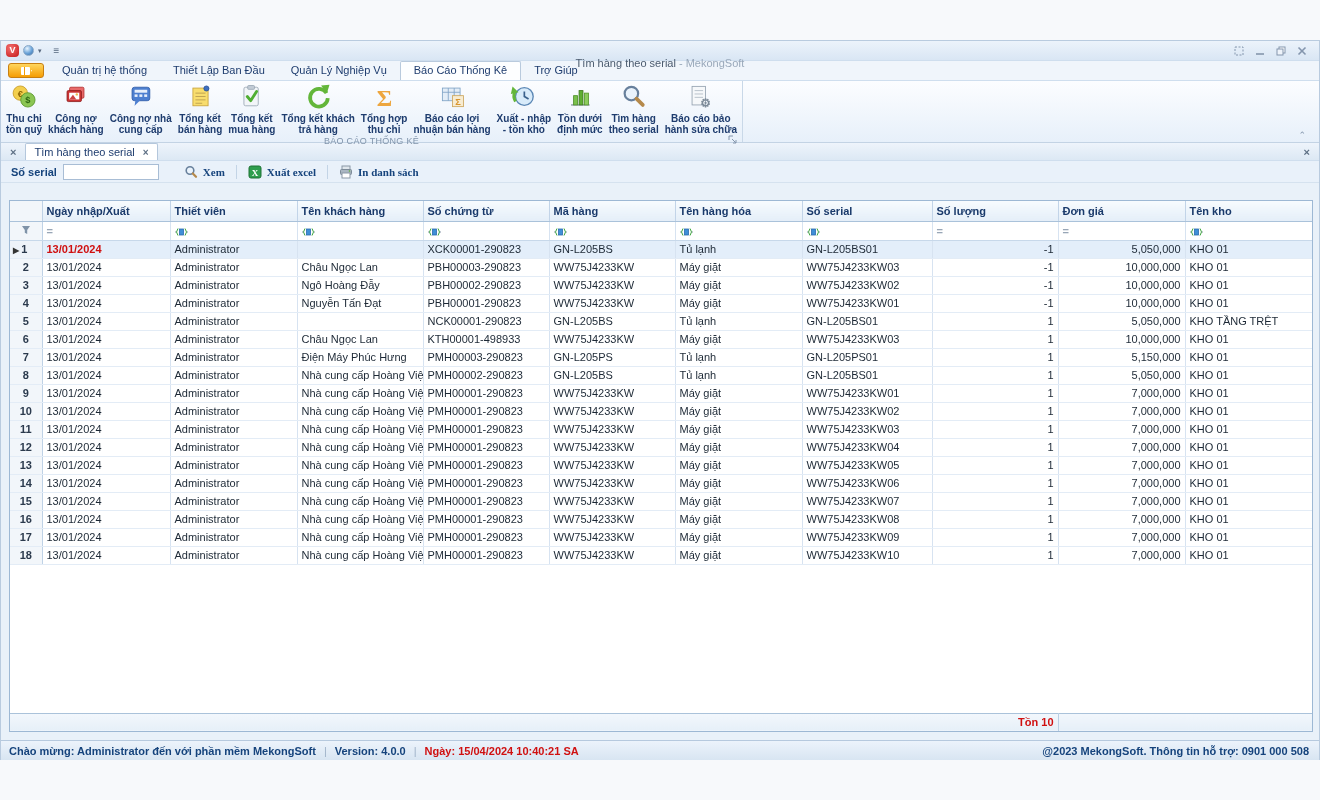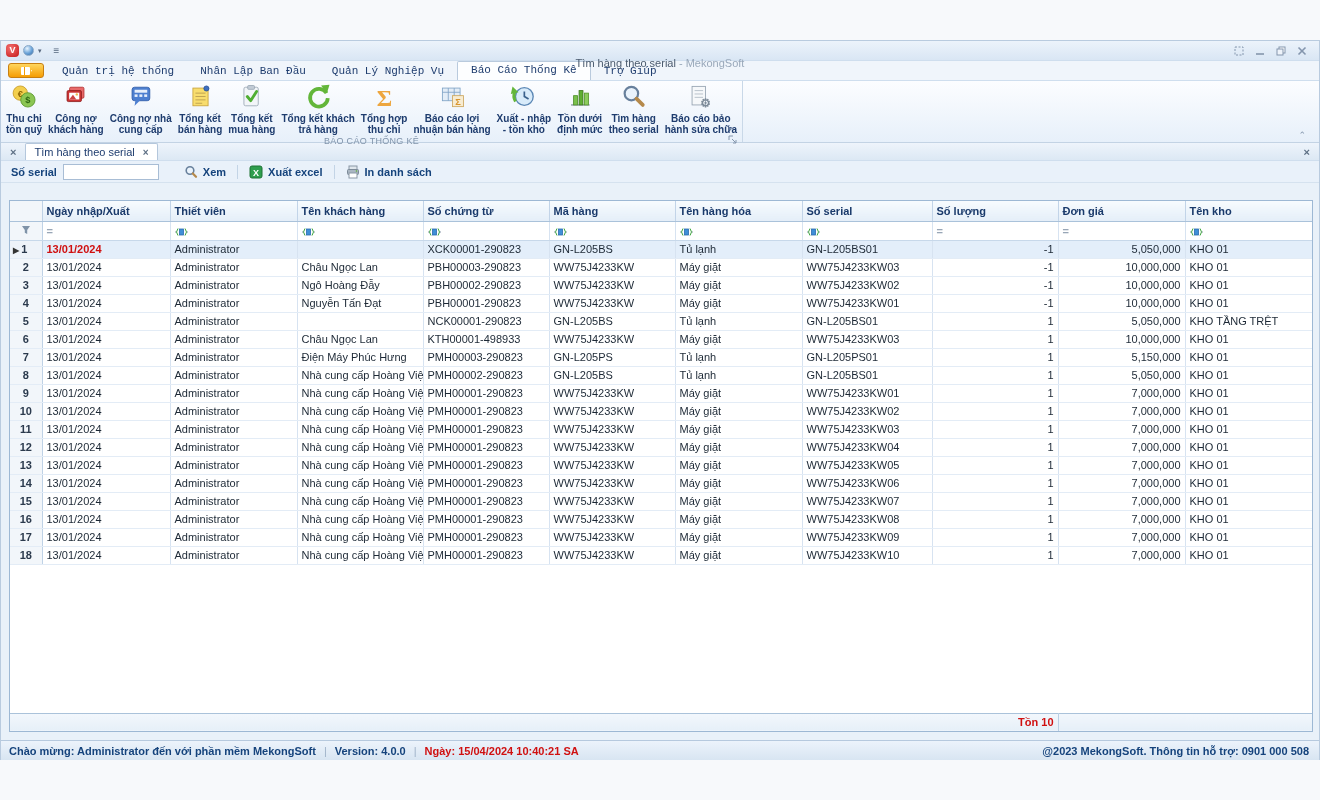--- a/index.html
+++ b/index.html
@@ -120,23 +120,23 @@
     </div>
 
     <div class="rtabs">
       <div class="app-btn">
         <svg width="12" height="10">
             <rect x="1" y="1" width="9" height="8" rx="1" fill="#fff"></rect>
             <line x1="4.5" y1="1" x2="4.5" y2="9" stroke="#f59d04"></line>
             <polygon points="11,4 13,4 12,6" fill="#fff"></polygon>
           </svg>
       </div>
-      <div style="display:flex;align-items:center;font-family:Liberation Mono, monospace;">
+      <div style="display:flex;align-items:flex-start;">
           <div class="rtab">Quản trị hệ thống</div>
-          <div class="rtab">Nhân Lập Ban Đầu</div>
+          <div class="rtab">Thiết Lập Ban Đầu</div>
           <div class="rtab">Quản Lý Nghiệp Vụ</div>
           <div class="rtab active">Báo Cáo Thống Kê</div>
           <div class="rtab">Trợ Giúp</div>
         </div>
     </div>
 
     <div class="ribbon">
       <div class="rgroup">
         <div class="rbuttons">
             <div class="rbtn">
@@ -273,21 +273,21 @@
         <span>Tìm hàng theo serial</span>
         <span class="x">×</span>
       </div>
       <span class="ts-close ts-right">×</span>
     </div>
 
     <div class="toolbar">
       <span class="lbl">Số serial</span>
       <input type="text" value="" style="">
       <span style="width:14px"></span>
-      <div id="toolbar-buttons" style="display:flex;align-items:center;height:100%;">
+      <div id="toolbar-buttons" style="display:flex;align-items:center;height:100%;font-family:Liberation Serif, serif;">
           <div class="tbtn">
             <span style="display:flex">
               <svg viewBox="0 0 14 14" width="14" height="14">
                 <circle cx="6" cy="5.5" r="3.8" fill="#eaf3fc" stroke="#68809c" stroke-width="1.6"></circle>
                 <line x1="8.8" y1="8.5" x2="12" y2="11.8" stroke="#b5894b" stroke-width="2.2" stroke-linecap="round"></line>
               </svg>
             </span>
             <span>Xem</span>
           </div>
           <span class="tsep"></span>

